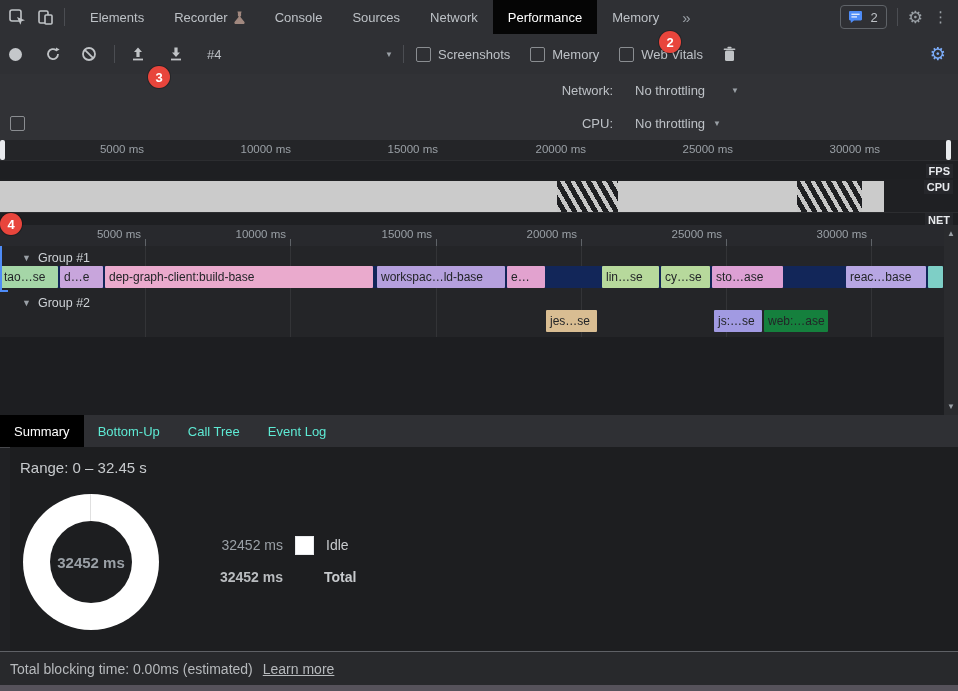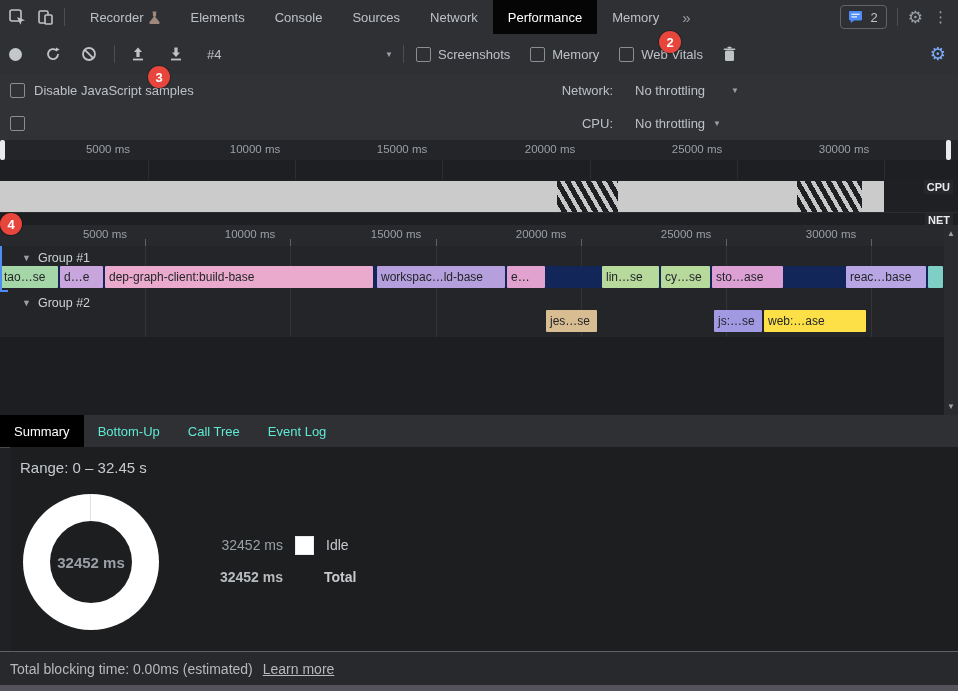--- a/index.html
+++ b/index.html
@@ -33,21 +33,21 @@
   #toolbar-checks{display:flex;align-items:center;gap:20px;margin-left:12px;}
   #toolbar-gear{margin-left:auto;margin-right:12px;font-size:18px;color:#7cacf8;line-height:1;}
   
   #settings{left:0;top:74px;width:958px;height:66px;background:#313236;border-bottom:1px solid #1a1b1d;}
   .settings-row{position:absolute;left:10px;height:33px;display:flex;align-items:center;gap:9px;}
   .settings-right{position:absolute;left:553px;height:33px;display:flex;align-items:center;gap:8px;}
   .sr-label{display:inline-block;min-width:60px;text-align:right;color:#bdc1c6;}
   
   #overview{left:0;top:140px;width:958px;height:85px;background:#1e1f22;}
   #ov-ruler{position:absolute;left:0;top:0;width:958px;height:20px;background:#242528;}
-  .ruler-label{position:absolute;top:3px;width:72px;text-align:center;font-size:11.5px;color:#9aa0a6;}
+  .ruler-label{position:absolute;top:3px;width:72px;text-align:right;font-size:11.5px;color:#9aa0a6;}
   .gridline{position:absolute;width:1px;background:rgba(255,255,255,0.07);}
   .handle{position:absolute;top:0;width:5px;height:20px;background:#e8eaed;border-radius:2px;}
   #ov-fps{position:absolute;left:0;top:20px;width:958px;height:19px;background:#1e1f22;border-top:1px solid #2c2d30;}
   #ov-cpu{position:absolute;left:0;top:39px;width:958px;height:33px;background:#1f2023;}
   #cpu-fill{position:absolute;left:0;top:2px;height:31px;background:#cbcbcb;}
   .cpu-hatch{position:absolute;top:2px;height:31px;
              background:repeating-linear-gradient(60deg,#c7c7c7 0 4px,#1f2023 4px 9px);}
   #ov-net{position:absolute;left:0;top:72px;width:958px;height:13px;background:#1e1f22;border-top:1px solid #2c2d30;}
   .lane-chip{position:absolute;right:5px;font-size:11px;font-weight:bold;color:#e8eaed;
              background:rgba(40,41,45,0.85);padding:0 3px;line-height:14px;}
@@ -113,29 +113,29 @@
       <span class="tool-icon">
         <svg width="17" height="17" viewBox="0 0 17 17">
             <rect x="2" y="2" width="9" height="12" rx="1.5" fill="none" stroke="#c0c3c6" stroke-width="1.6"></rect>
             <rect x="8" y="6" width="7" height="9" rx="1" fill="#2f3034" stroke="#c0c3c6" stroke-width="1.6"></rect>
           </svg>
       </span>
       <span class="vdiv"></span>
     </div>
     <div id="tab-strip">
         <div class="tab">
+          <span>Elements</span>
+        </div>
+        <div class="tab">
           <span>Recorder</span>
           <span>
             <svg width="11" height="13" viewBox="0 0 11 13">
               <path d="M3.5 1h4 M4.5 1v3.6 L9.8 11a1 1 0 0 1-.9 1.6H2.1A1 1 0 0 1 1.2 11 L6.5 4.6 V1" fill="#a1887f" stroke="#a1887f" stroke-width="1.2"></path>
             </svg>
           </span>
-        </div>
-        <div class="tab">
-          <span>Elements</span>
         </div>
         <div class="tab">
           <span>Console</span>
         </div>
         <div class="tab">
           <span>Sources</span>
         </div>
         <div class="tab">
           <span>Network</span>
         </div>
@@ -216,24 +216,20 @@
       <svg width="15" height="16" viewBox="0 0 15 16">
           <rect x="3" y="4.5" width="9" height="10.5" rx="1.5" fill="#c0c3c6"></rect>
           <rect x="1.6" y="2.4" width="11.8" height="1.7" rx="0.8" fill="#c0c3c6"></rect>
           <rect x="5.4" y="0.8" width="4.2" height="1.8" rx="0.8" fill="#c0c3c6"></rect>
         </svg>
     </span>
     <span id="toolbar-gear">⚙</span>
   </div>
 
   <div id="settings" class="abs">
-    <div class="settings-row" style="top:0">
-      <span class="cb"></span>
-      <span>Disable JavaScript samples</span>
-    </div>
     <div class="settings-row" style="top:33px">
       <span class="cb"></span>
     </div>
     <div class="settings-right" style="top:0">
       <span class="sr-label">Network:</span>
       <span style="margin-left:14px">No throttling</span>
       <span class="caret" style="margin-left:18px">▼</span>
     </div>
     <div class="settings-right" style="top:33px">
       <span class="sr-label">CPU:</span>
@@ -254,20 +250,23 @@
     <div id="ov-ruler">
         <div class="ruler-label" style="left: 72px;">5000 ms</div>
         <div class="ruler-label" style="left: 219px;">10000 ms</div>
         <div class="ruler-label" style="left: 366px;">15000 ms</div>
         <div class="ruler-label" style="left: 514px;">20000 ms</div>
         <div class="ruler-label" style="left: 661px;">25000 ms</div>
         <div class="ruler-label" style="left: 808px;">30000 ms</div>
       </div>
     <div class="handle" style="left:0"></div>
     <div class="handle" style="left:946px"></div>
+    <div id="ov-fps">
+      <span class="lane-chip" style="top:3px">FPS</span>
+    </div>
     <div id="ov-cpu">
       <div id="cpu-fill" style="width: 884px;"></div>
       <div id="cpu-hatches">
           <div class="cpu-hatch" style="left: 557px; width: 61px;"></div>
           <div class="cpu-hatch" style="left: 797px; width: 65px;"></div>
         </div>
       <span class="lane-chip" style="top:1px">CPU</span>
     </div>
     <div id="ov-net">
       <span class="lane-chip" style="top:0">NET</span>
@@ -313,21 +312,21 @@
         <div class="bar" style="left: 661px; width: 49px; top: 41px; background: rgb(183, 217, 156);">cy…se</div>
         <div class="bar" style="left: 712px; width: 71px; top: 41px; background: rgb(221, 160, 212);">sto…ase</div>
         <div class="bar" style="left: 846px; width: 80px; top: 41px; background: rgb(183, 166, 227);">reac…base</div>
         <div class="bar" style="left: 928px; width: 15px; top: 41px; background: rgb(126, 207, 198);"></div>
         <div class="group-label" style="top: 69px;">
           <span class="tri">▼</span>
           <span>Group #2</span>
         </div>
         <div class="bar" style="left: 546px; width: 51px; top: 85px; background: rgb(217, 189, 146);">jes…se</div>
         <div class="bar" style="left: 714px; width: 48px; top: 85px; background: rgb(161, 154, 226);">js:…se</div>
-        <div class="bar" style="left: 764px; width: 102px; top: 85px; background: #fde047;">web:…ase</div>
+        <div class="bar" style="left: 764px; width: 64px; top: 85px; background: #15803d;">web:…ase</div>
       </div>
     <div id="sel-bracket-v"></div>
     <div id="sel-bracket-h"></div>
     <div id="flame-scroll">
       <span class="scroll-arrow" style="top:4px">▲</span>
       <span class="scroll-arrow" style="top:177px">▼</span>
     </div>
   </div>
 
   <div id="bottom-tabbar" class="abs">

